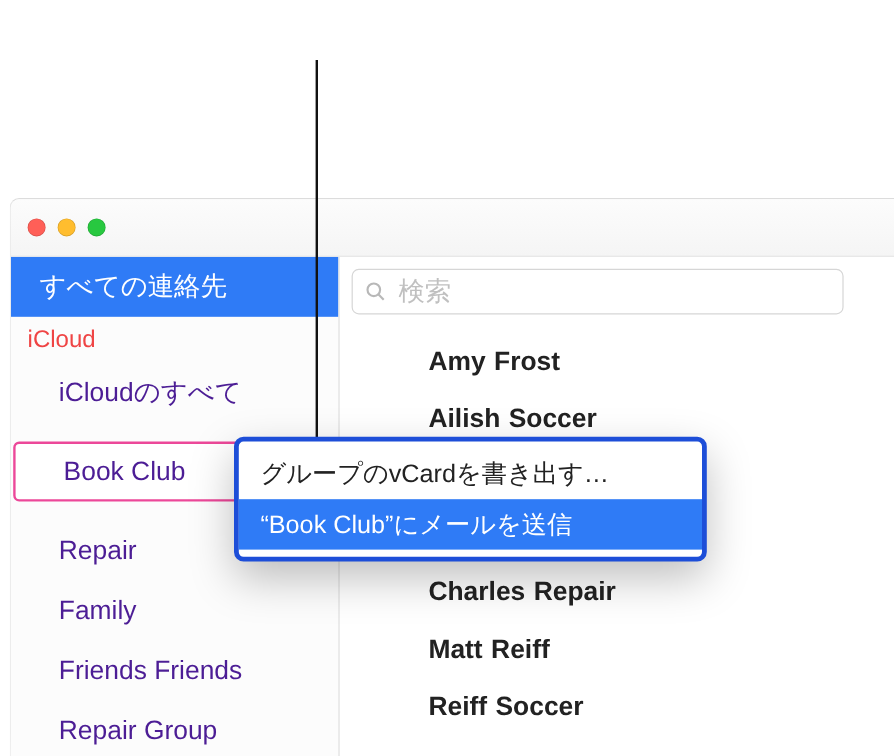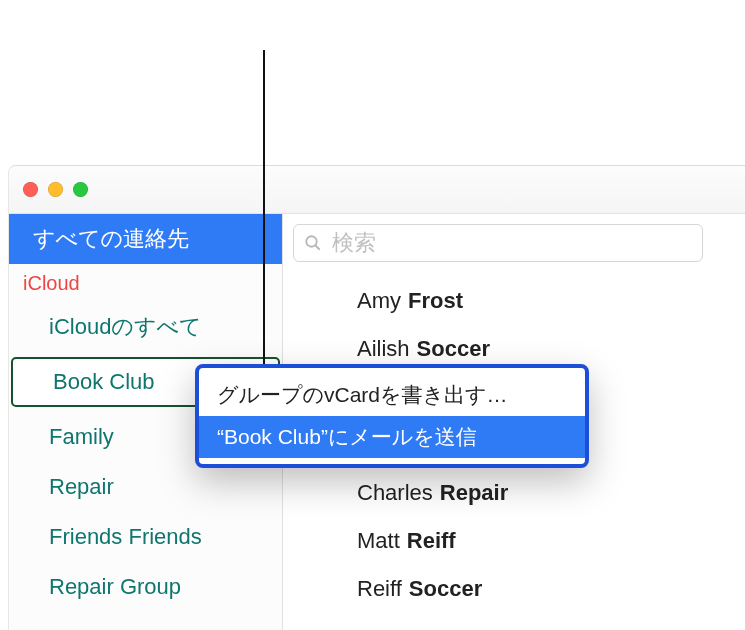--- a/index.html
+++ b/index.html
@@ -67,38 +67,38 @@
     background: #fcfcfc;
     border-right: 1px solid #e0e0e0;
     overflow: hidden;
   }
   .side-row {
     height: 50px;
     display: flex;
     align-items: center;
     padding-left: 24px;
     font-size: 22px;
-    color: #0f766e;
+    color: #4c1d95;
     cursor: default;
   }
   .side-row.header {
     font-size: 20px;
     color: #ef4444;
     padding-left: 14px;
     height: 38px;
   }
   .side-row.selected-all {
     background: #2f7bf6;
     color: #fff;
   }
   .side-row.highlighted {
     background: #fff;
-    border: 2px solid #14532d;
+    border: 2px solid #ec4899;
     border-radius: 5px;
-    margin: 5px 2px;
+    margin: 16px 2px;
     height: 50px;
   }
   .side-row.sub { padding-left: 40px; }
   .main {
     flex: 1;
     position: relative;
   }
   .search-wrap {
     padding: 10px 8px 8px 10px;
   }
@@ -128,21 +128,21 @@
   .contacts {
     padding: 18px 0 0 74px;
   }
   .contact {
     height: 48px;
     display: flex;
     align-items: flex-start;
     font-size: 22px;
     color: #222;
   }
-  .contact .first { margin-right: 7px; }
+  .contact .first { margin-right: 7px; font-weight: bold; }
   .contact .last { font-weight: 700; }
   .context-menu {
     position: absolute;
     left: 195px;
     top: 364px;
     width: 394px;
     background: #fff;
     border: 4px solid #1d4ed8;
     border-radius: 8px;
     box-shadow: 0 14px 36px rgba(0,0,0,.25);
@@ -182,23 +182,23 @@
 
     <div class="sidebar">
       <div class="side-row selected-all">すべての連絡先</div>
 
       <div class="side-row header">iCloud</div>
 
       <div class="side-row sub">iCloudのすべて</div>
 
       <div class="side-row sub highlighted">Book Club</div>
 
+      <div class="side-row sub">Repair</div>
+
       <div class="side-row sub">Family</div>
-
-      <div class="side-row sub">Repair</div>
 
       <div class="side-row sub">Friends Friends</div>
 
       <div class="side-row sub">Repair Group</div>
     </div>
 
     <div class="main">
       <div class="search-wrap">
         <div class="search">
           <svg width="18" height="18" viewBox="0 0 24 24" fill="none" stroke="#b8b8b8" stroke-width="2.4">

